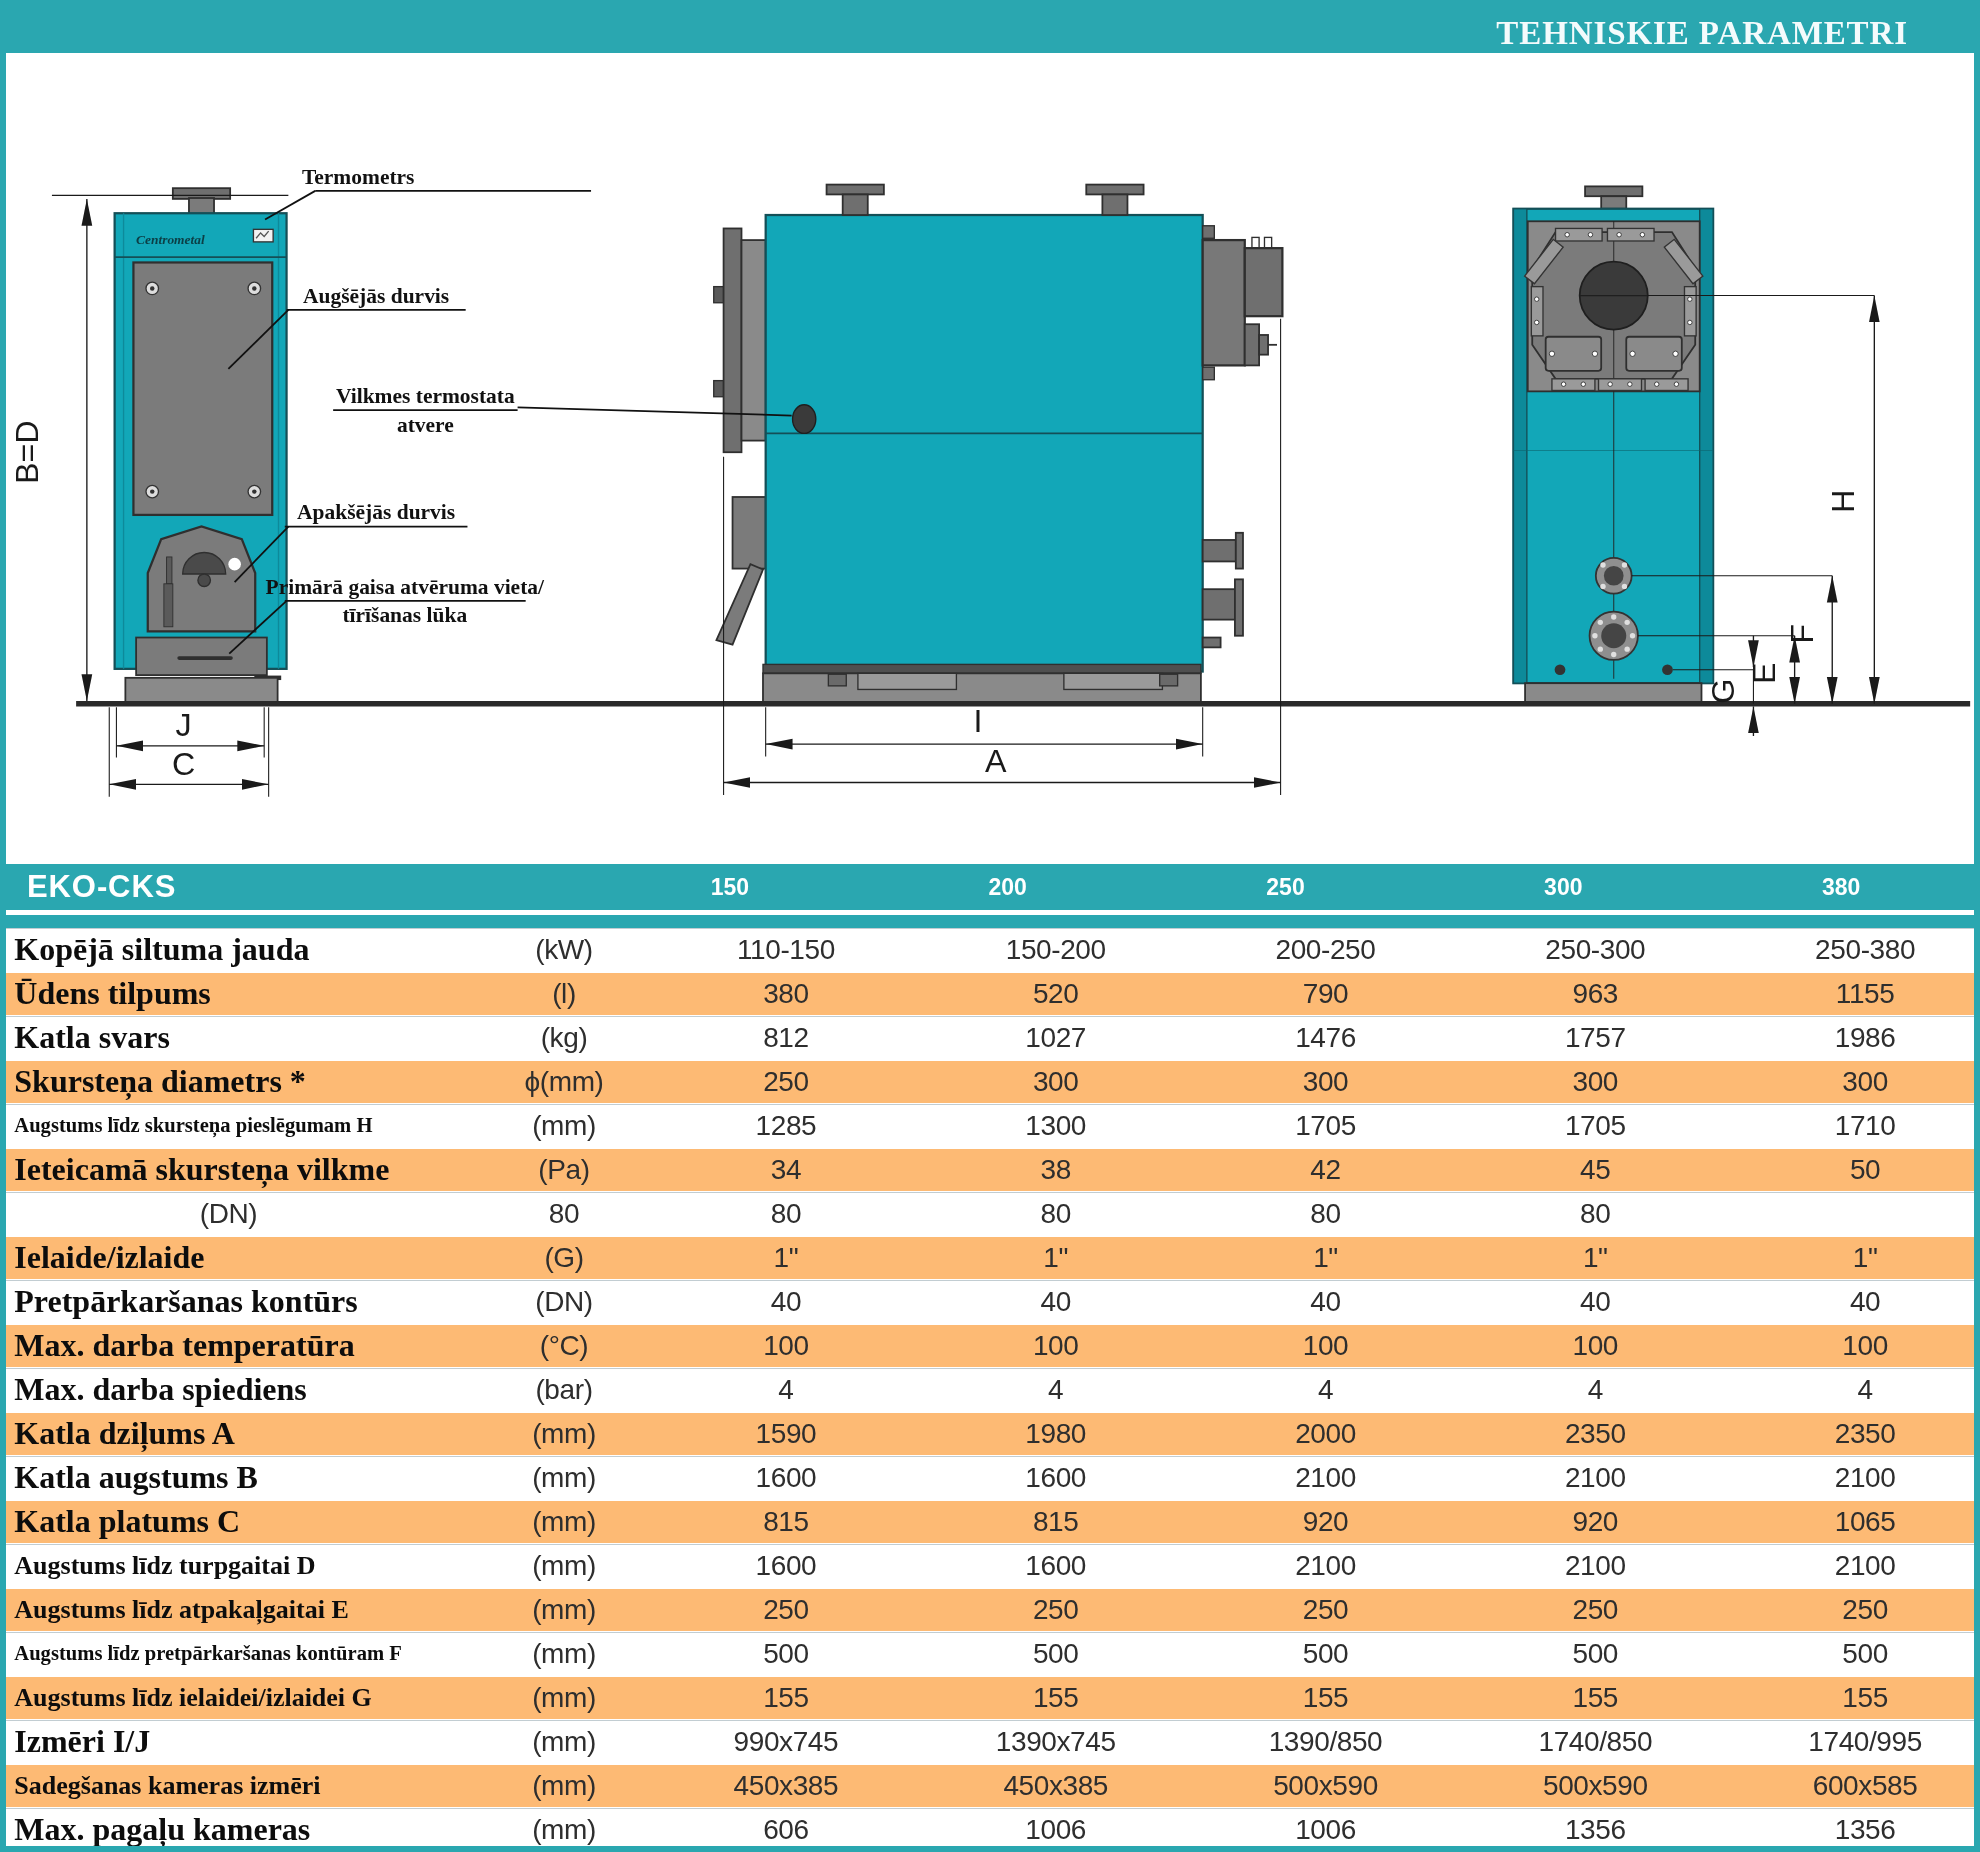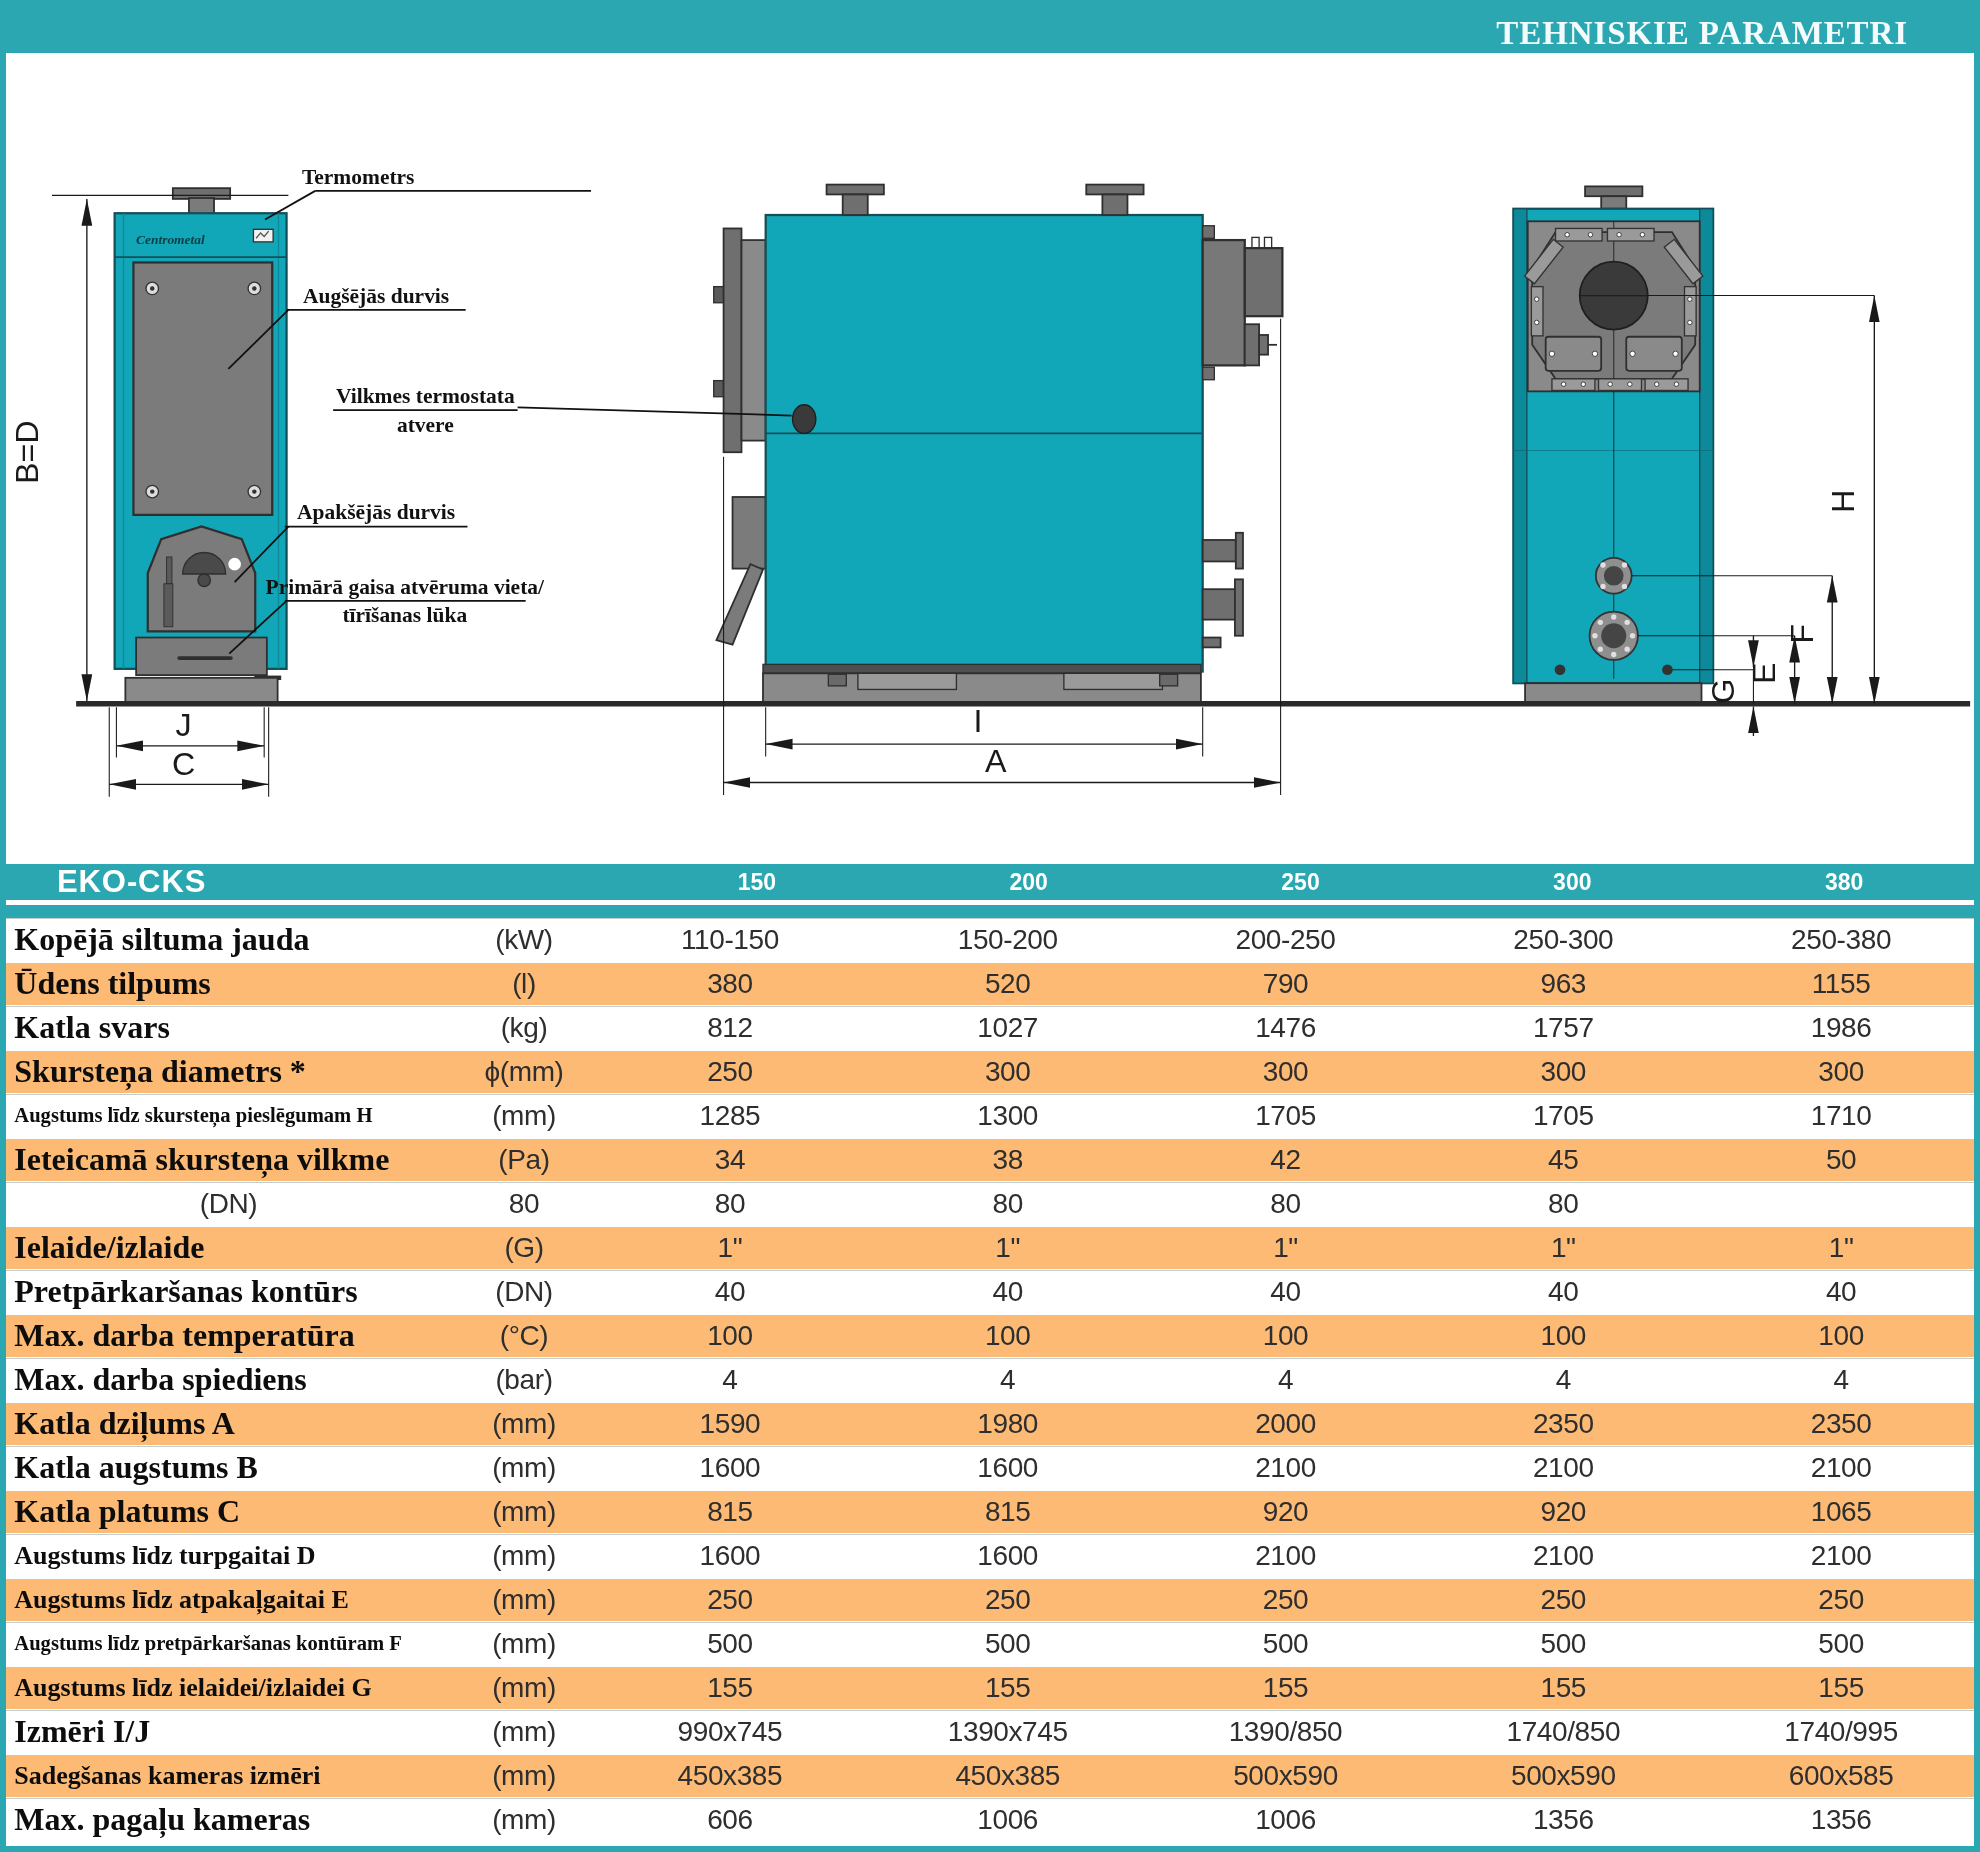--- a/index.html
+++ b/index.html
@@ -12,29 +12,29 @@
                  padding-right:72px;font-family:"Liberation Serif",serif;}
   
   .drawing{position:absolute;left:0;top:53px;width:1980px;height:811px;background:#ffffff;}
   .drawing svg{display:block;width:100%;height:100%;}
   
   .edge-left,.edge-right{position:absolute;top:53px;bottom:0;width:6.3px;background:#2aa7b0;z-index:30;}
   .edge-left{left:0}.edge-right{right:0}
   .edge-bottom{position:absolute;left:0;right:0;bottom:0;height:7.2px;background:#2aa7b0;z-index:30;}
   
   .spec-table{position:absolute;left:0;top:864px;width:1980px;}
-  .thead{display:grid;grid-template-columns:457px 134px repeat(5,1fr);height:36px;background:#2aa7b0;
-         align-items:center;padding-left:30px;}
+  .thead{display:grid;grid-template-columns:457px 134px repeat(5,1fr);height:46px;background:#2aa7b0;
+         align-items:center;}
   .thead .model{color:#ffffff;font-family:"Liberation Sans",sans-serif;font-weight:bold;
                 font-size:31px;padding-left:27px;letter-spacing:0.9px;}
   .thead .colh{color:#ffffff;font-family:"Liberation Sans",sans-serif;font-weight:bold;
                font-size:23px;text-align:center;}
   .sep-a{height:4.5px;background:#ffffff;}
   .sep-b{height:13.4px;background:#2aa7b0;}
-  .tbody .trow{display:grid;grid-template-columns:457px 134px repeat(5,1fr);height:42px;align-items:center;}
+  .tbody .trow{display:grid;grid-template-columns:457px 134px repeat(5,1fr);height:42px;align-items:center;gap:40px;}
   .trow.plain{background:#ffffff;border-top:0.9px solid #c2cdd2;}
   .trow.alt{background:#fdba74;border-top:2.7px solid #ffffff;border-bottom:1.8px solid #ffffff;}
   .cell{white-space:nowrap;}
   .cell.name{font-family:"Liberation Serif",serif;font-weight:bold;color:#0d0d0d;padding-left:14.3px;}
   .trow.lg .cell.name{font-size:32px;}
   .trow.md .cell.name{font-size:26px;}
   .trow.sm .cell.name{font-size:20.6px;font-weight:bold;}
   .cell.unit,.cell.val{font-family:"Liberation Sans",sans-serif;font-size:28px;color:#2e2e2e;
                        text-align:center;letter-spacing:-0.4px;}
   

